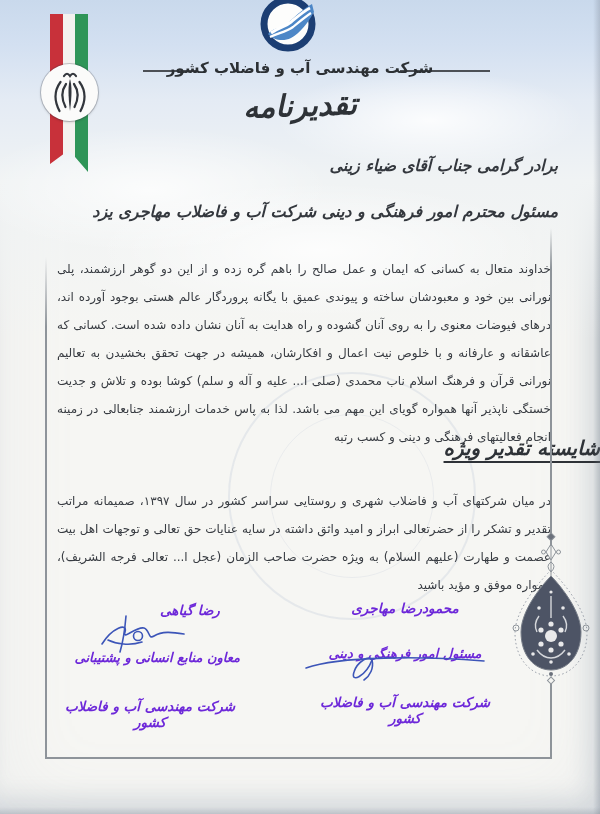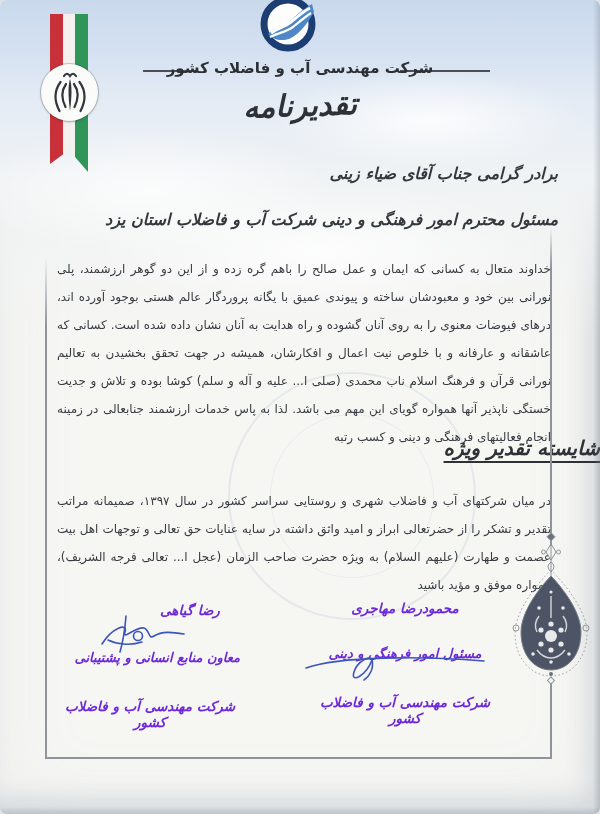--- a/index.html
+++ b/index.html
@@ -3,21 +3,20 @@
 <meta charset="utf-8">
 <style>
   html,body{margin:0;padding:0;background:#dfe3e8;}
   .page{
     position:relative; width:600px; height:814px; overflow:hidden;
     background:#f6f6f3;
     font-family:"DejaVu Sans","Liberation Sans",sans-serif;
     color:#3d4147;
     box-shadow: inset -12px -16px 22px rgba(120,135,155,.22),
                 inset 0 0 80px rgba(170,185,205,.12);
-    border-radius: 7px;
   }
   .sky{
     position:absolute; left:0; top:0; width:600px; height:340px;
     background:
       radial-gradient(ellipse 220px 70px at 430px 120px, rgba(255,255,255,.85), rgba(255,255,255,0) 70%),
       radial-gradient(ellipse 260px 90px at 150px 190px, rgba(255,255,255,.75), rgba(255,255,255,0) 70%),
       radial-gradient(ellipse 300px 90px at 320px 250px, rgba(255,255,255,.8), rgba(255,255,255,0) 75%),
       linear-gradient(180deg,#c9d9ec 0px,#d3e0f1 45px,#e4ebf4 100px,#f0f3f4 180px,rgba(246,246,243,0) 340px);
   }
   .edge-right{position:absolute; right:0; top:0; height:100%; width:7px;
@@ -54,21 +53,21 @@
   .org-name{
     position:absolute; top:59px; left:0; width:100%; text-align:center;
     direction:rtl; font-size:15px; font-weight:bold; color:#2c3034; letter-spacing:.5px;
   }
   .title{
     position:absolute; top:88px; left:0; width:100%; text-align:center;
     direction:rtl; font-size:30px; font-weight:bold; font-style:italic; color:#2e3237;
     transform:rotate(-2deg);
   }
   
-  .line{position:absolute; direction:rtl; color:#34383e;margin-top:8px;}
+  .line{position:absolute; direction:rtl; color:#34383e;}
   .recipient1{top:156px; right:42px; font-size:16px; font-weight:bold; font-style:italic;}
   .recipient2{top:202px; right:42px; font-size:16px; font-weight:bold; font-style:italic;}
   .para{
     position:absolute; left:57px; right:49px; direction:rtl;
     text-align:justify; font-size:12px; line-height:28px; color:#383c42;
   }
   .p1{top:255px;}
   .p2{top:487px;}
   .highlight{
     position:absolute; top:436px; left:0; width:100%; text-align:right;
@@ -129,21 +128,21 @@
       <path d="M17 42 C25 36 31 36 37 31 C43 26 50 20 56 17" stroke="#ffffff" stroke-width="3" fill="none"></path>
       <path d="M16 46 C24 42 32 41 39 36 C45 31 51 26 57 22" stroke="#ffffff" stroke-width="2.2" fill="none"></path>
     </svg>
   </div>
   <div class="rule rule-left"></div>
   <div class="rule rule-right"></div>
   <div class="org-name">شرکت مهندسی آب و فاضلاب کشور</div>
   <div class="title">تقدیرنامه</div>
 
   <div class="line recipient1">برادر گرامی جناب آقای ضیاء زینی</div>
-  <div class="line recipient2">مسئول محترم امور فرهنگی و دینی شرکت آب و فاضلاب استان یزد</div>
+  <div class="line recipient2">مسئول محترم امور فرهنگی و دینی شرکت آب و فاضلاب مهاجری یزد</div>
 
   <div class="para p1">خداوند متعال به کسانی که ایمان و عمل صالح را باهم گره زده و از این دو گوهر ارزشمند، پلی نورانی بین خود و معبودشان ساخته و پیوندی عمیق با یگانه پروردگار عالم هستی بوجود آورده اند، درهای فیوضات معنوی را به روی آنان گشوده و راه هدایت به آنان نشان داده شده است. کسانی که عاشقانه و عارفانه و با خلوص نیت اعمال و افکارشان، همیشه در جهت تحقق بخشیدن به تعالیم نورانی قرآن و فرهنگ اسلام ناب محمدی (صلی ا... علیه و آله و سلم) کوشا بوده و تلاش و جدیت خستگی ناپذیر آنها همواره گویای این مهم می باشد. لذا به پاس خدمات ارزشمند جنابعالی در زمینه انجام فعالیتهای فرهنگی و دینی و کسب رتبه</div>
   <div class="highlight">شایسته تقدیر ویژه</div>
   <div class="para p2">در میان شرکتهای آب و فاضلاب شهری و روستایی سراسر کشور در سال ۱۳۹۷، صمیمانه مراتب تقدیر و تشکر را از حضرتعالی ابراز و امید واثق داشته در سایه عنایات حق تعالی و توجهات اهل بیت عصمت و طهارت (علیهم السلام) به ویژه حضرت صاحب الزمان (عجل ا... تعالی فرجه الشریف)، همواره موفق و مؤید باشید</div>
 
   <div class="frame frame-left"></div>
   <div class="frame frame-right-upper"></div>
   <div class="frame frame-right-lower"></div>
   <div class="frame frame-bottom"></div>
 

